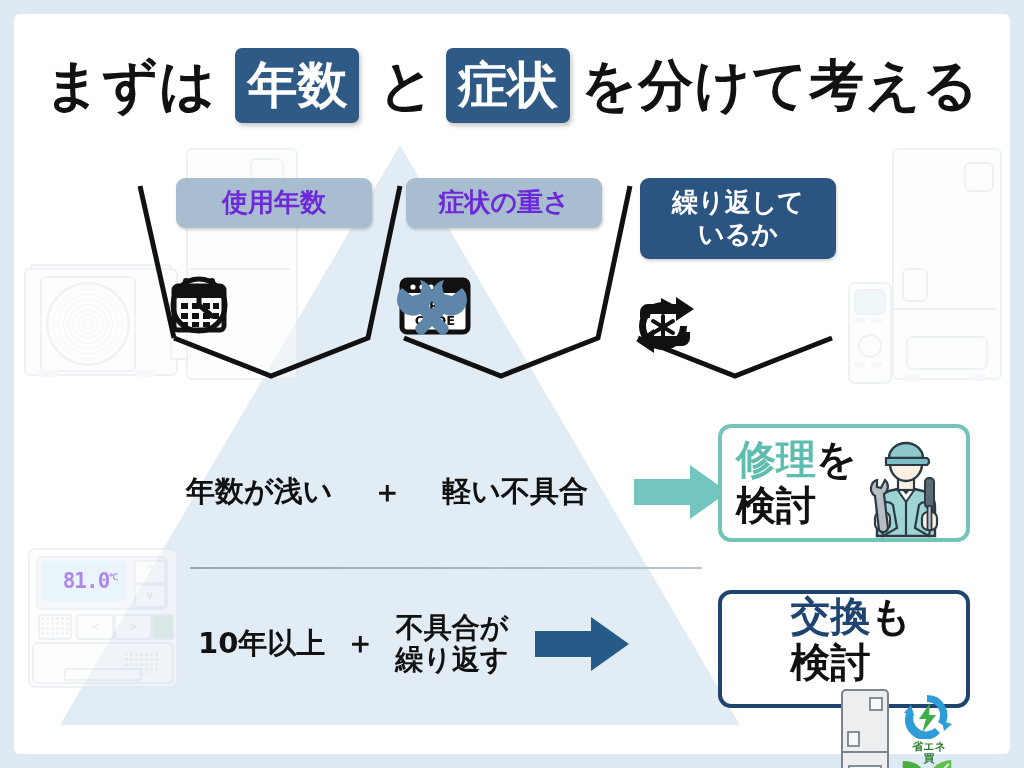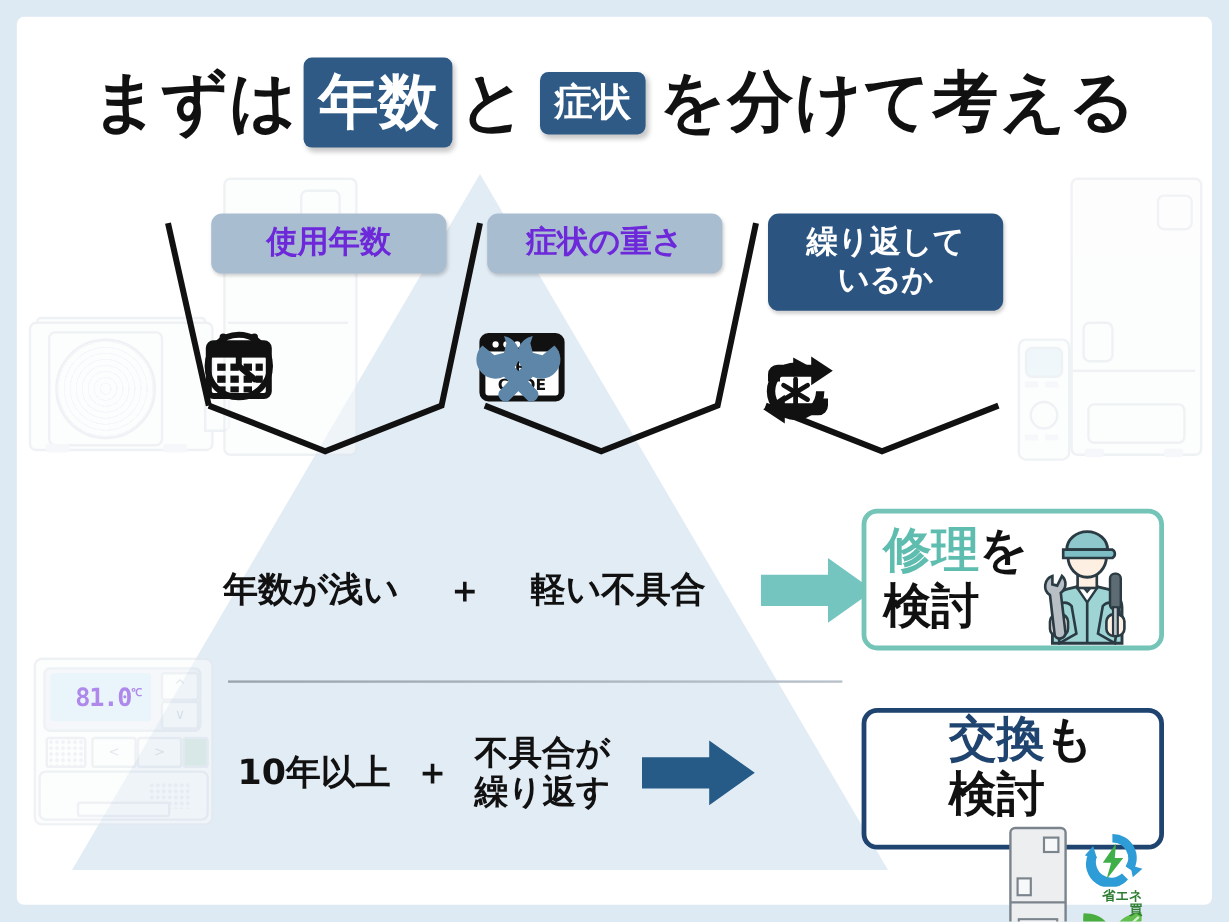--- a/index.html
+++ b/index.html
@@ -109,21 +109,21 @@
   .card{position:absolute;width:252px;height:118px;border-radius:13px;background:#fff;
     box-sizing:border-box;display:flex;align-items:center;}
   #card-repair{left:718px;top:424px;border:4px solid #74c4b8;}
   #card-replace{left:718px;top:590px;border:4px solid #1f4470;flex-direction:column;}
   .card-text{font-weight:bold;font-size:40px;line-height:1.14;padding-left:14px;}
   .card-text .hl-teal{color:#5fbdaf;}
   .card-text .hl-navy{color:#1f4470;}
   .card-text .blk{color:#111;}
   .card-art{position:relative;flex:1;height:100%;}
 
-  .eco-label{position:absolute;font-weight:bold;color:#2f7d32;line-height:1.05;text-align:right;}
+  .eco-label{position:absolute;font-weight:bold;color:#2f7d32;line-height:1.05;text-align:center;font-family:Liberation Serif, serif;}
 </style>
 </head>
 <body>
 
 <div id="stage">
   <div class="panel"></div>
 
   <div id="pyramid"></div>
 
   <div class="ghost" id="ac-unit">
@@ -175,23 +175,23 @@
     <div class="rowbtn" style="left:86px;width:34px;">&gt;</div>
     <div class="rowbtn" style="left:124px;width:18px;background:#cfe6dd;"></div>
     <div class="bx lower"></div>
     <div class="dots" style="left:96px;top:104px;width:34px;height:22px;"></div>
     <div class="bx slot"></div>
   </div>
 
   <div style="position:absolute;left:0;top:48px;width:1024px;text-align:center;">
     <span style="font-size:55px;font-weight:bold;color:#111;vertical-align:middle;letter-spacing:1px;">まずは</span>
     <span style="display:inline-block;background:#2e5a85;color:#fff;font-size:50px;font-weight:bold;
-                 padding:4px 12px;border-radius:7px;margin:0 0;vertical-align:middle;box-shadow:2px 3px 4px rgba(0,0,0,.22);">年数</span>
+                 padding:4px 12px;border-radius:7px;margin:0 14px;vertical-align:middle;box-shadow:2px 3px 4px rgba(0,0,0,.22);">年数</span>
     <span style="font-size:55px;font-weight:bold;color:#111;vertical-align:middle;">と</span>
-    <span style="display:inline-block;background:#2e5a85;color:#fff;font-size:32px;font-weight:bold;
+    <span style="display:inline-block;background:#2e5a85;color:#fff;font-size:50px;font-weight:bold;
                  padding:4px 12px;border-radius:7px;margin:0 6px;vertical-align:middle;box-shadow:2px 3px 4px rgba(0,0,0,.22);">症状</span>
     <span style="font-size:55px;font-weight:bold;color:#111;vertical-align:middle;letter-spacing:1px;">を分けて考える</span>
   </div>
 
   <div class="chev" id="chev1">
     <svg width="232" height="210" viewBox="0 0 232 210">
       <polyline points="6,160 103,198 200,160 232,8" fill="none" stroke="#111" stroke-width="5"></polyline>
       <polyline points="6,160 -28,8" fill="none" stroke="#111" stroke-width="5"></polyline>
     </svg>
     <div class="chev-label tone-light">使用年数</div>

